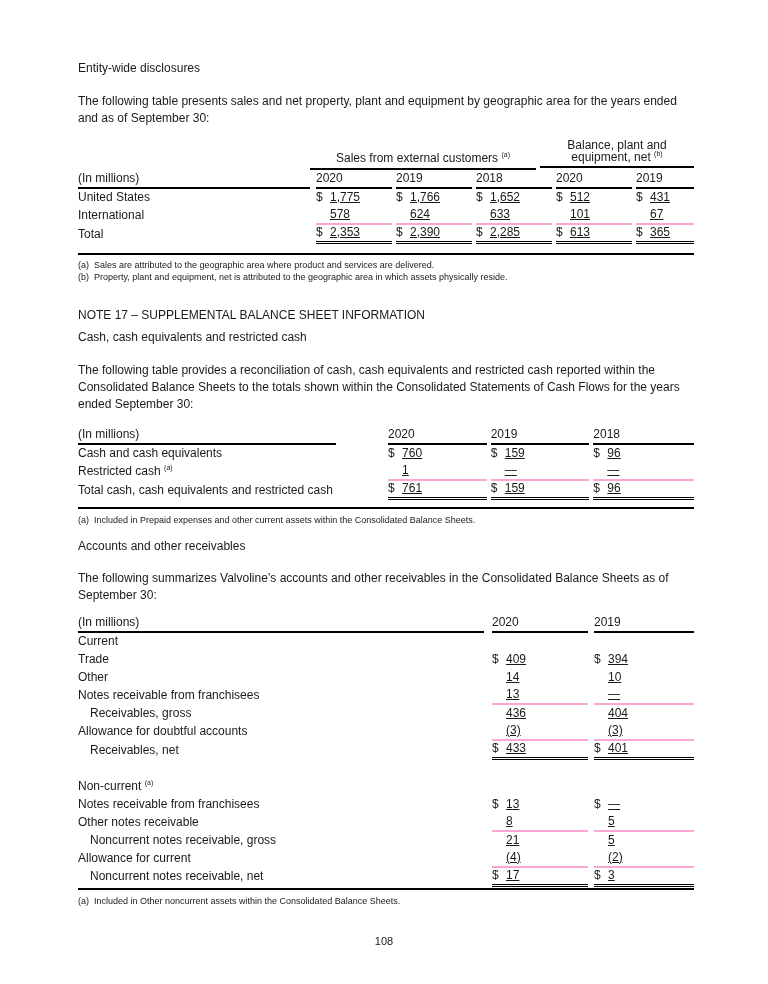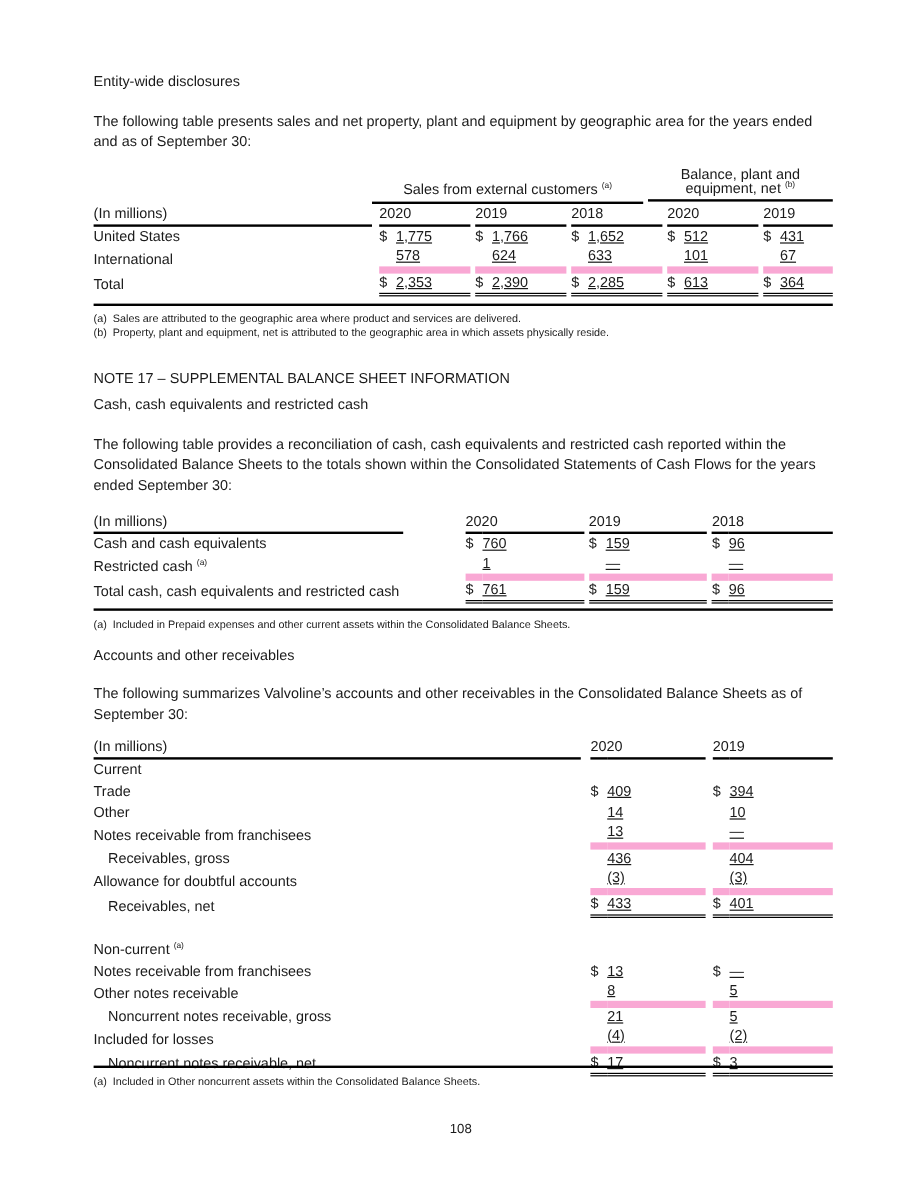--- a/index.html
+++ b/index.html
@@ -14,21 +14,21 @@
   }
   .page { position: absolute; left: 0; top: 0; width: 768px; height: 984px; }
   .abs { position: absolute; }
   .h-bold { font-weight: normal; font-size: 12px; }
   .para { font-size: 12px; line-height: 17px; width: 640px; }
   table.fin { border-collapse: collapse; position: absolute; font-size: 12px; }
   table.fin td { padding: 0; height: 18px; white-space: nowrap; vertical-align: bottom; padding-bottom: 2px; }
   .num { text-align: left; text-decoration: underline; }
   .dol { text-align: left; }
   .ctr { text-align: left; }
-  .bb { border-bottom: 6px solid #f9a8d4; }
+  .bb { border-bottom: 2px solid #f9a8d4; }
   .bb2 { border-bottom: 3px double #000; }
   .bb-thick { border-bottom: 2px solid #000; }
   .sup { font-size: 7px; vertical-align: super; line-height: 0; }
   .fn { font-size: 9px; line-height: 12px; }
   .fn .tag { display: inline-block; width: 16px; }
   .rule { position: absolute; height: 0; border-top: 2px solid #000; }
   .indent { padding-left: 12px !important; }
   .bold { font-weight: normal; }
 </style>
 </head>
@@ -126,21 +126,21 @@
       <td class="dol bb2">$</td>
           <td class="num bb2">2,390</td>
           <td></td>
       <td class="dol bb2">$</td>
           <td class="num bb2">2,285</td>
           <td></td>
       <td class="dol bb2">$</td>
           <td class="num bb2">613</td>
           <td></td>
       <td class="dol bb2">$</td>
-          <td class="num bb2">364</td>
+          <td class="num bb2">365</td>
     </tr>
   </tbody>
     </table>
 
   <div class="rule" style="left:78px; top:253px; width:616px;"></div>
   <div class="abs fn" style="left:78px; top:259px;">
     <span class="tag">(a)</span><span>Sales are attributed to the geographic area where product and services are delivered.</span>
   </div>
   <div class="abs fn" style="left:78px; top:271px;">
     <span class="tag">(b)</span><span>Property, plant and equipment, net is attributed to the geographic area in which assets physically reside.</span>
@@ -341,21 +341,21 @@
     <tr>
       <td class="indent">Noncurrent notes receivable, gross</td>
           <td></td>
       <td></td>
           <td class="num">21</td>
           <td></td>
       <td></td>
           <td class="num">5</td>
     </tr>
     <tr>
-      <td>Included for losses</td>
+      <td>Allowance for current</td>
           <td></td>
       <td class="bb"></td>
           <td class="num bb">(4)</td>
           <td></td>
       <td class="bb"></td>
           <td class="num bb">(2)</td>
     </tr>
     <tr>
       <td class="indent">Noncurrent notes receivable, net</td>
           <td></td>

